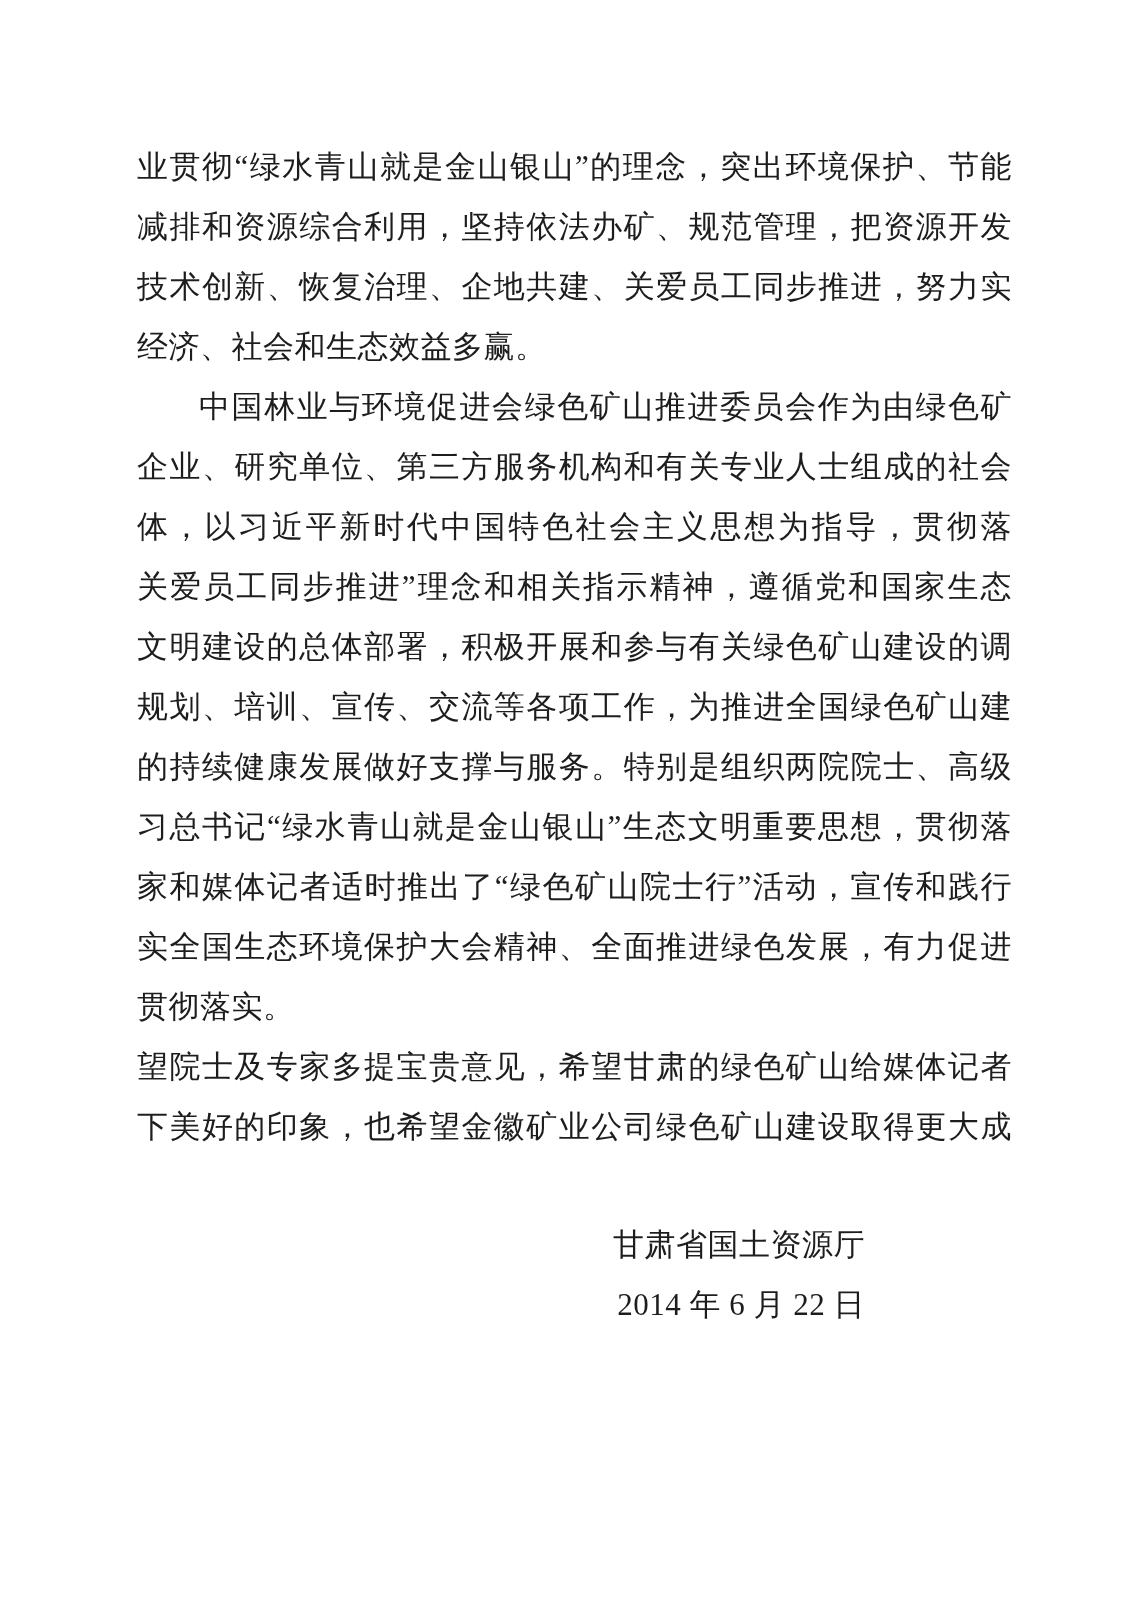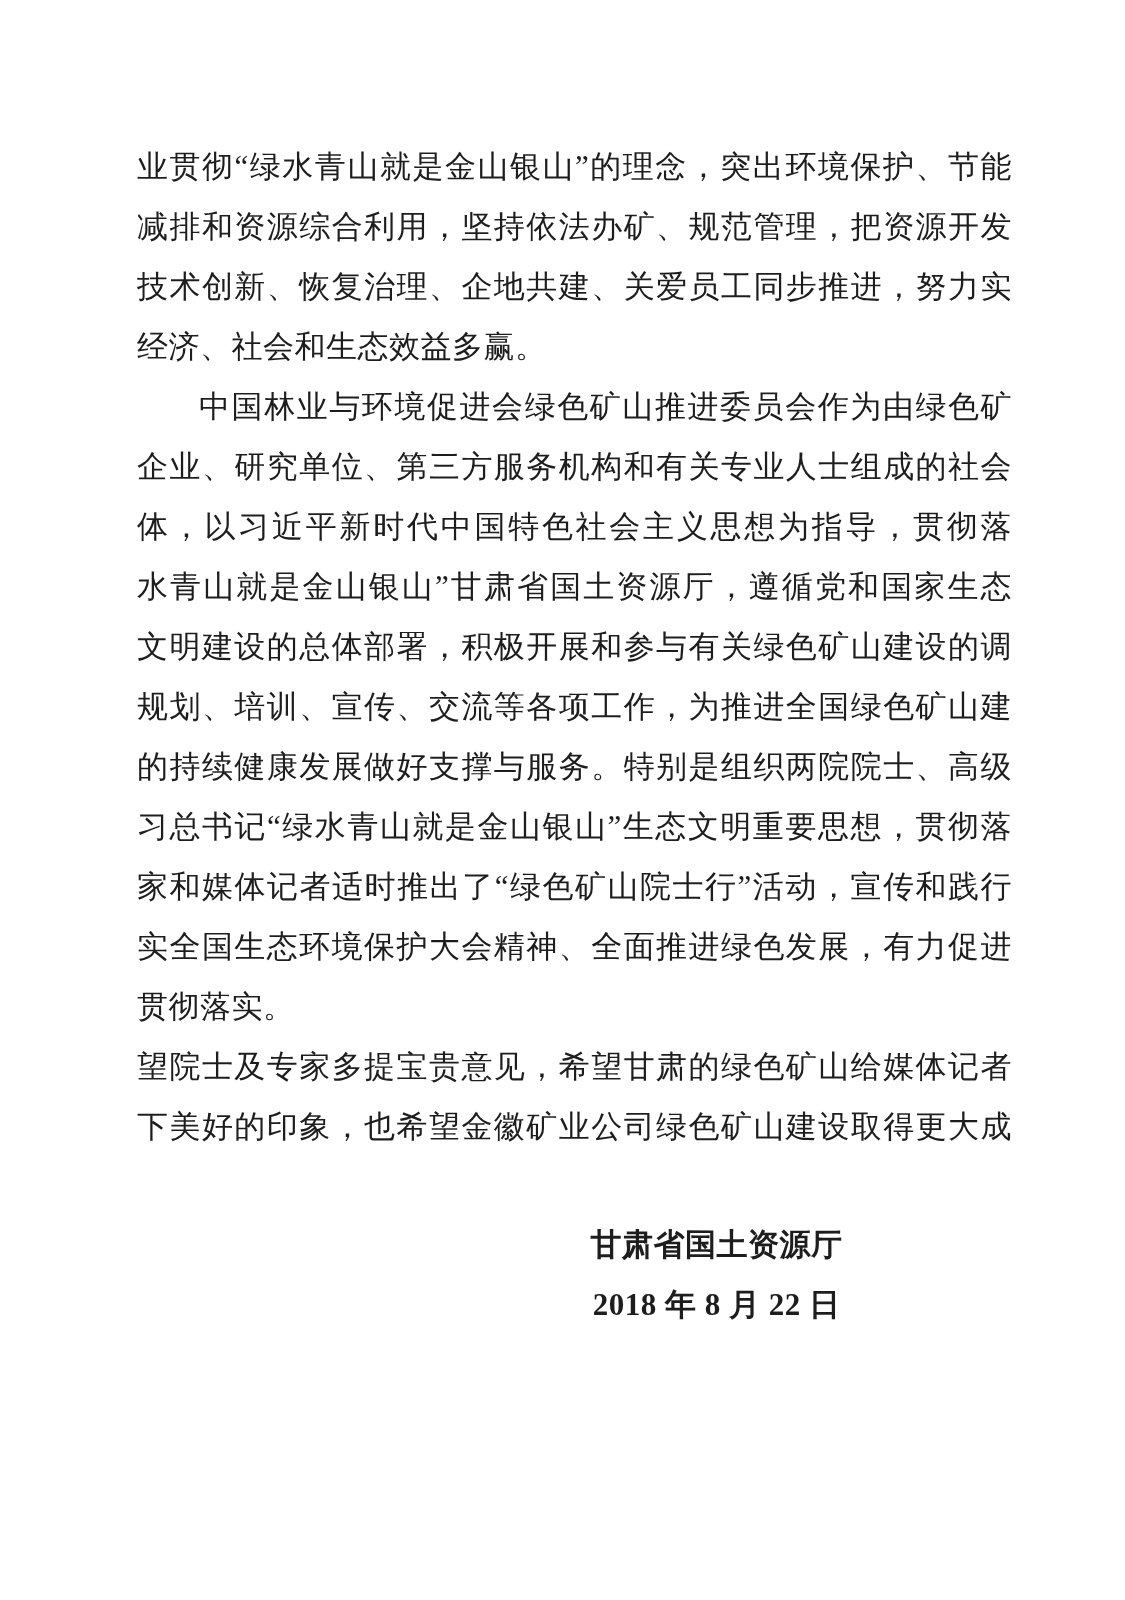--- a/index.html
+++ b/index.html
@@ -47,51 +47,50 @@
   }
   .signature-block {
     margin-top: 58px;
     margin-left: 431px;
   }
   .sig-line {
     font-size: 31px;
     line-height: 60px;
     height: 60px;
     letter-spacing: 0.5px;
-    text-align: center;
-    font-weight: bold;
+    text-align: right;
   }
 </style>
 </head>
 <body>
 
 <div class="page">
   <div class="doc-body">
 
   <div class="paragraph">
         <div class="line">业贯彻“绿水青山就是金山银山”的理念，突出环境保护、节能</div>
         <div class="line">减排和资源综合利用，坚持依法办矿、规范管理，把资源开发和</div>
         <div class="line">技术创新、恢复治理、企地共建、关爱员工同步推进，努力实现</div>
         <div class="line flush-left">经济、社会和生态效益多赢。</div>
       </div>
       <div class="paragraph">
         <div class="line indent">中国林业与环境促进会绿色矿山推进委员会作为由绿色矿山</div>
         <div class="line">企业、研究单位、第三方服务机构和有关专业人士组成的社会团</div>
         <div class="line">体，以习近平新时代中国特色社会主义思想为指导，贯彻落实“绿</div>
-        <div class="line">水青山就是金山银山”甘肃省国土资源厅，遵循党和国家生态</div>
+        <div class="line">关爱员工同步推进”理念和相关指示精神，遵循党和国家生态</div>
         <div class="line">文明建设的总体部署，积极开展和参与有关绿色矿山建设的调研、</div>
         <div class="line">规划、培训、宣传、交流等各项工作，为推进全国绿色矿山建设</div>
         <div class="line">的持续健康发展做好支撑与服务。特别是组织两院院士、高级专</div>
         <div class="line">习总书记“绿水青山就是金山银山”生态文明重要思想，贯彻落</div>
         <div class="line">家和媒体记者适时推出了“绿色矿山院士行”活动，宣传和践行</div>
         <div class="line">实全国生态环境保护大会精神、全面推进绿色发展，有力促进矿</div>
         <div class="line flush-left">贯彻落实。</div>
       </div>
       <div class="paragraph">
         <div class="line">望院士及专家多提宝贵意见，希望甘肃的绿色矿山给媒体记者留</div>
         <div class="line">下美好的印象，也希望金徽矿业公司绿色矿山建设取得更大成就！</div>
       </div>
     </div>
   <div class="signature-block">
     <div class="sig-line">甘肃省国土资源厅</div>
-    <div class="sig-line">2018 年 8 月 22 日</div>
+    <div class="sig-line">2014 年 6 月 22 日</div>
   </div>
 </div>
 
 </body></html>

